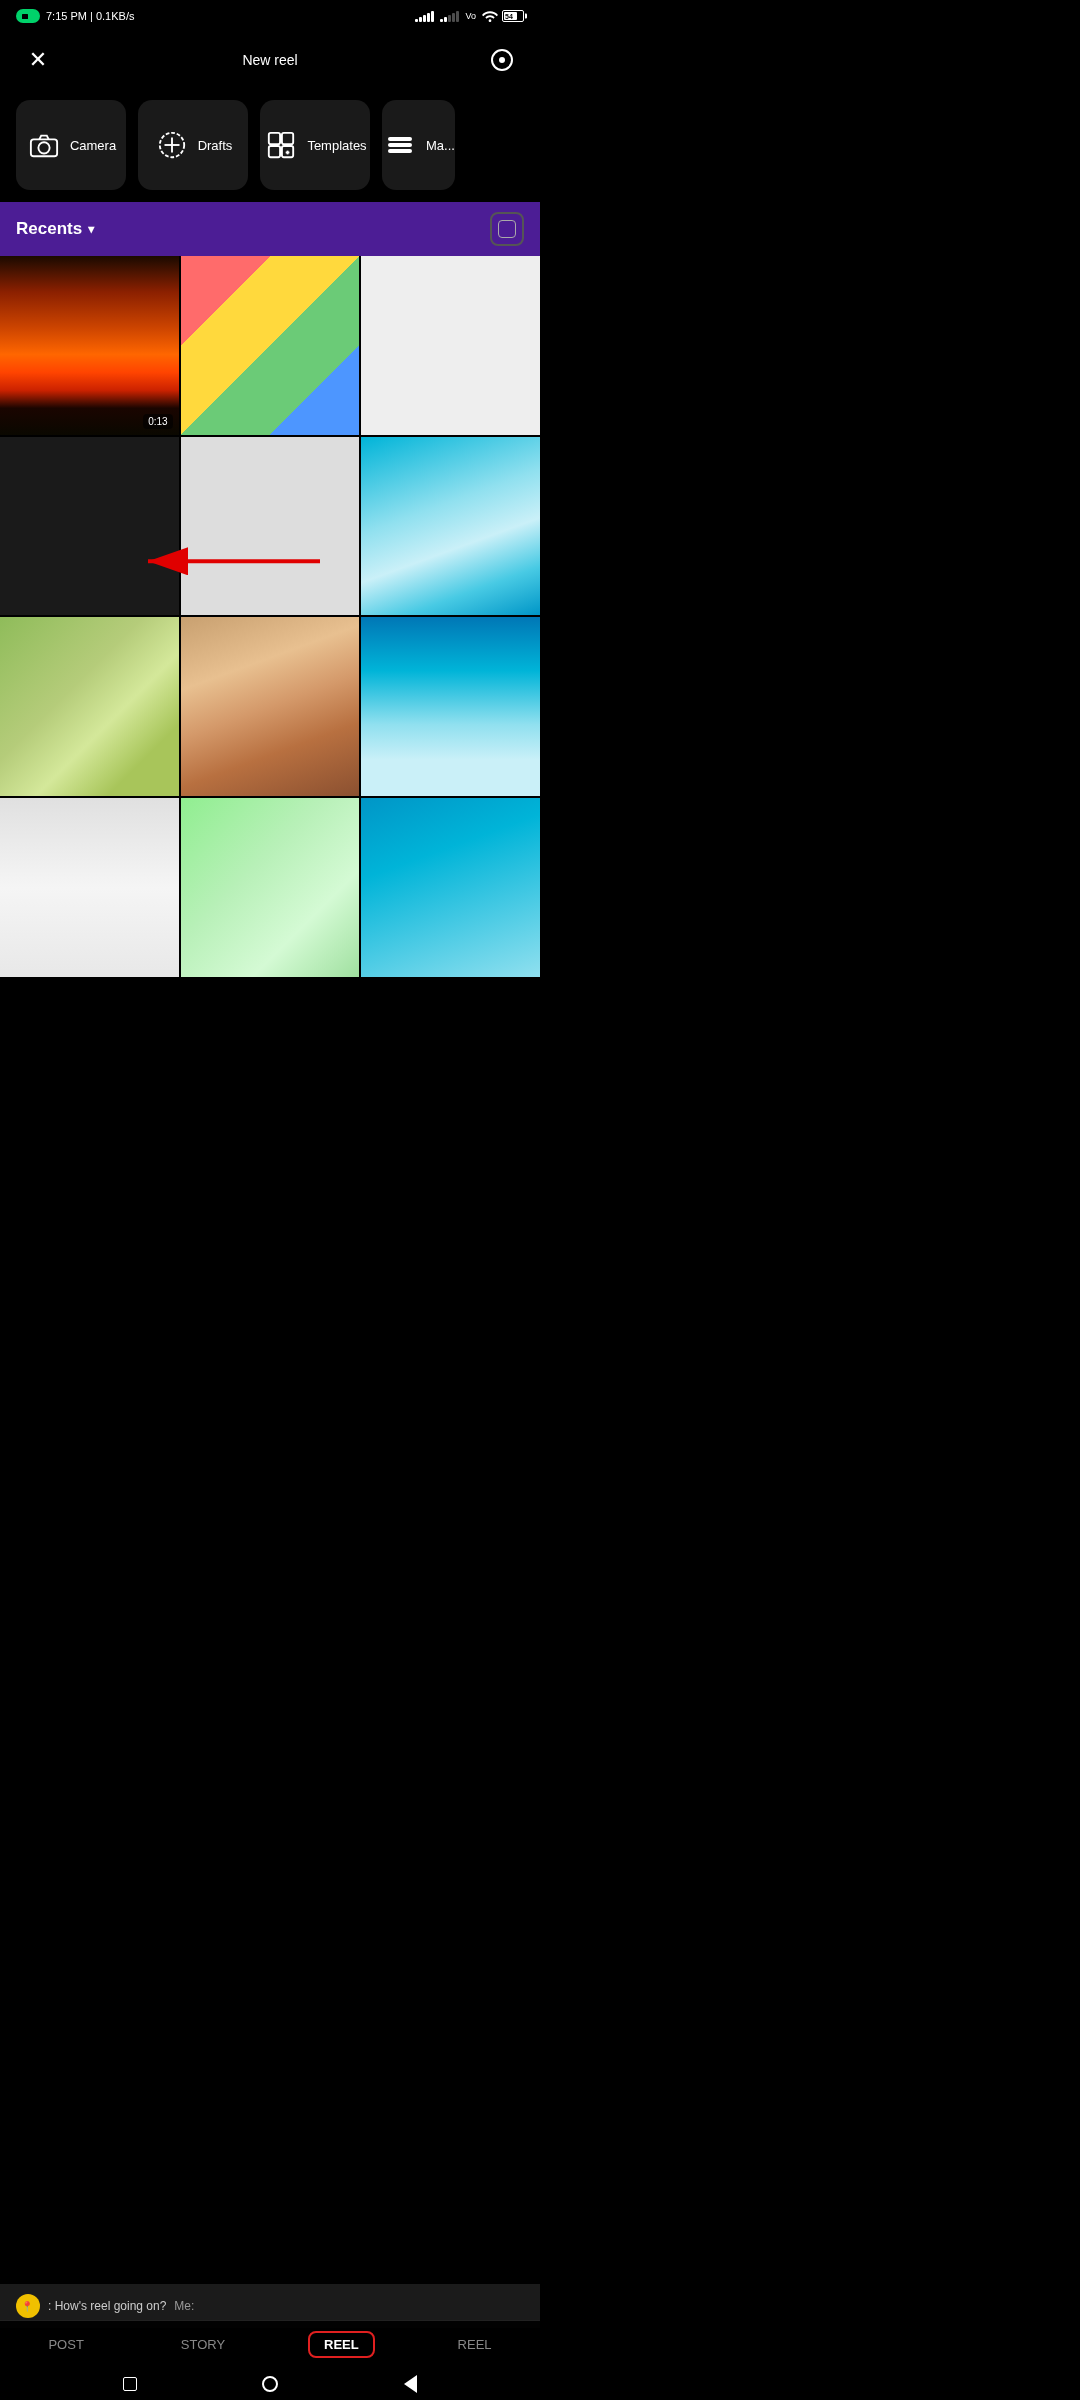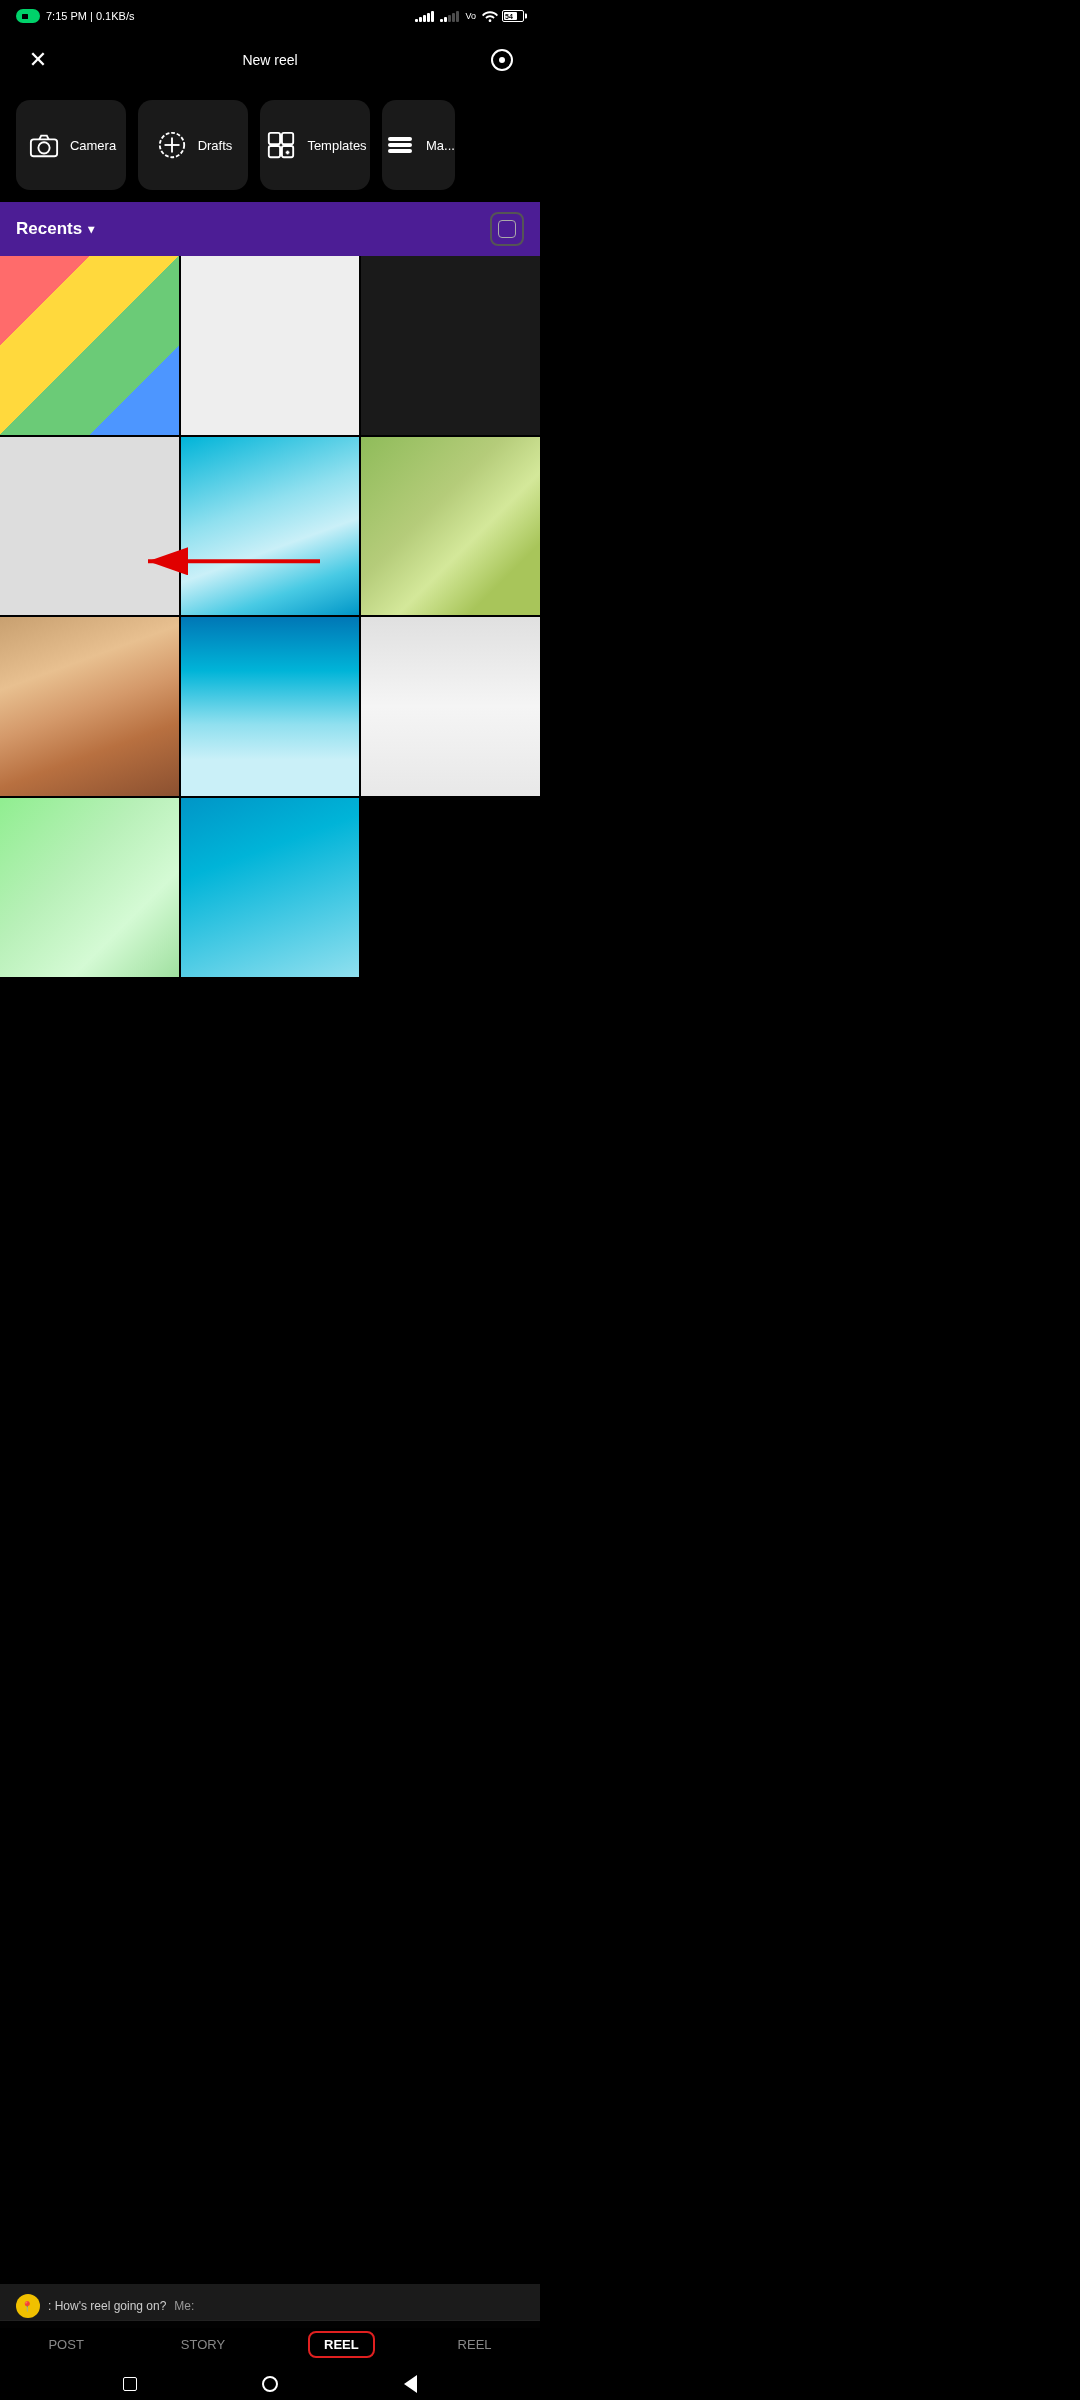--- a/index.html
+++ b/index.html
@@ -492,20 +492,24 @@
     <span class="chevron-down">▾</span>
   </div>
   <div class="select-btn">
     <div class="select-inner"></div>
   </div>
 </div>
 
 <div style="position: relative;">
   <div class="photo-grid">
 
+    <div class="grid-cell sunset-cell" style="grid-row: span 1;">
+
+      <span class="duration-badge">0:13</span>
+    </div>
     <div class="grid-cell multi-color">
     </div>
     <div class="grid-cell white-blur" style="background:#eee;">
     </div>
 
     <div class="grid-cell dark-cell">
     </div>
     <div class="grid-cell white-blur" style="background:#ddd;">
     </div>
 

